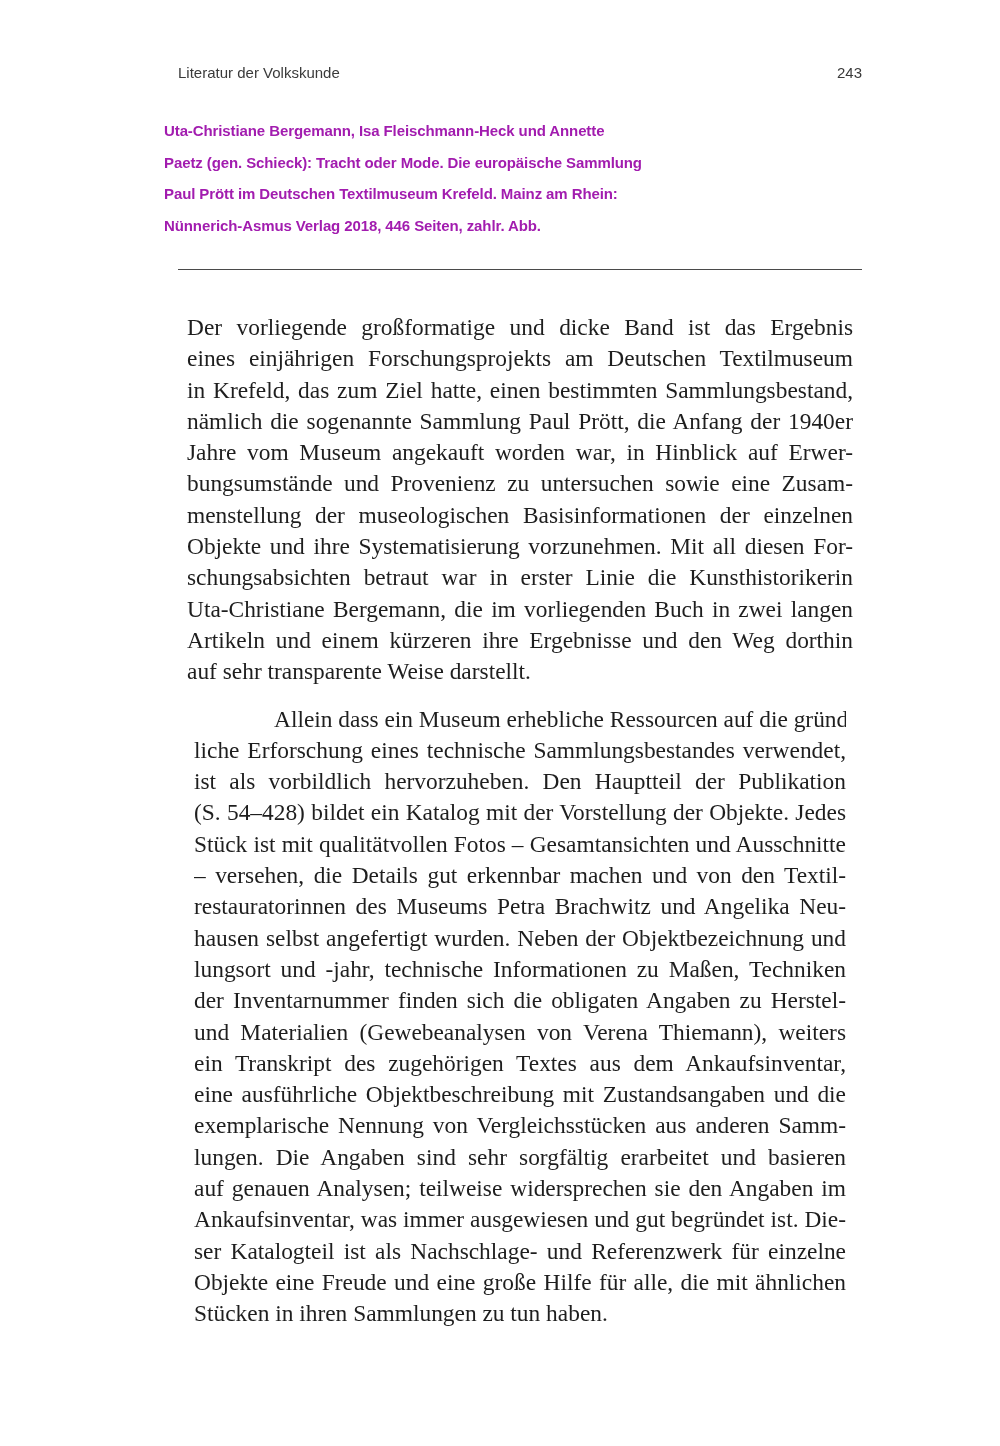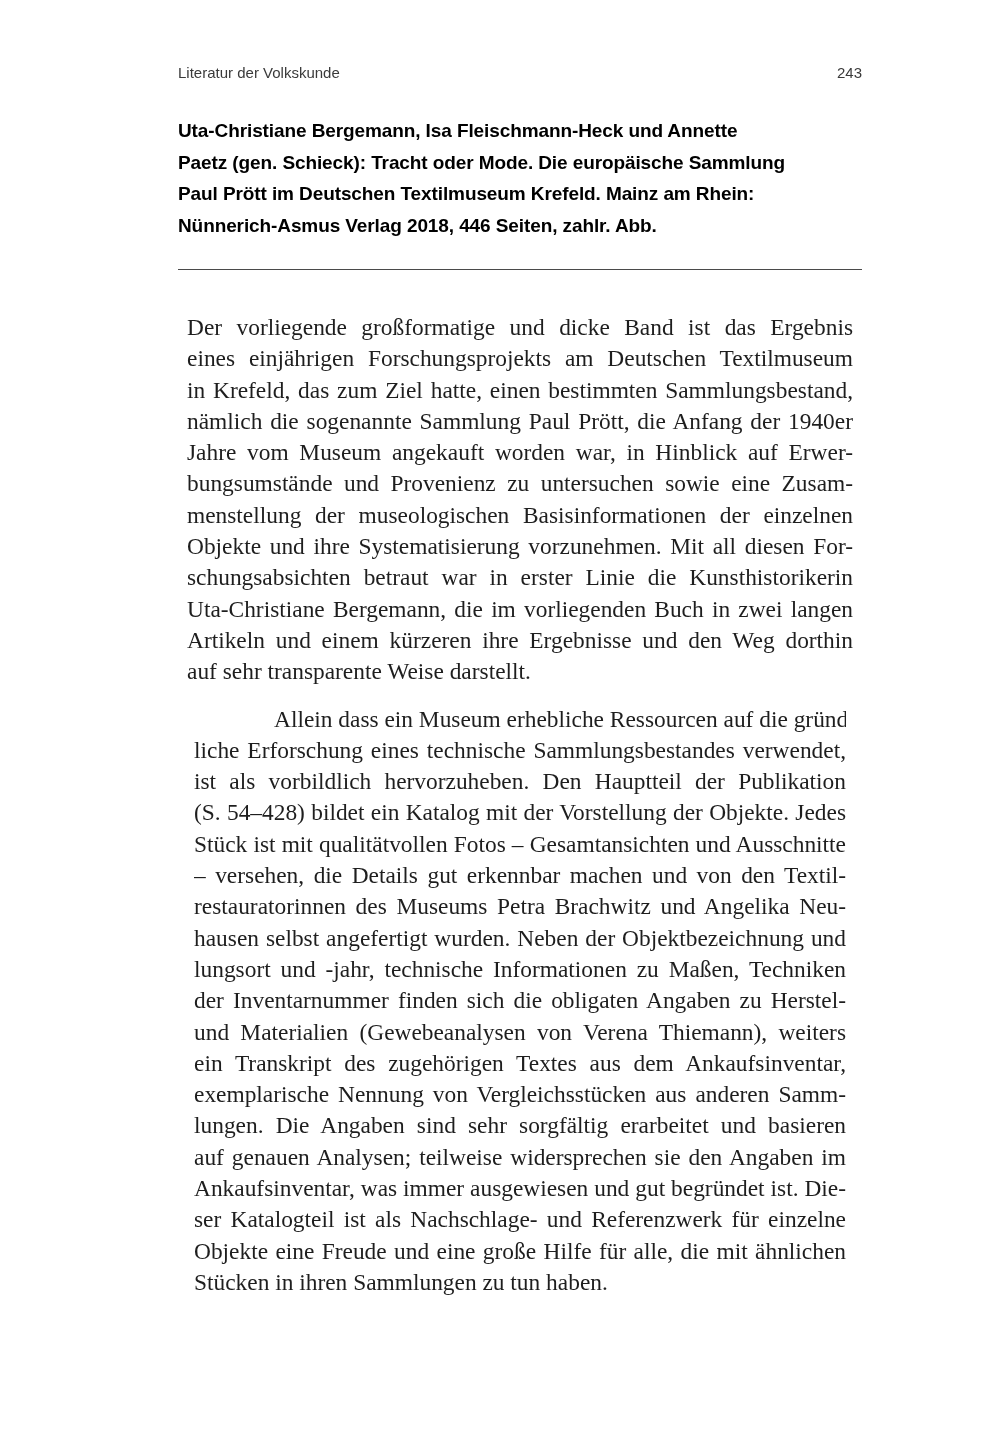--- a/index.html
+++ b/index.html
@@ -29,28 +29,28 @@
       left: 0;
       top: 0;
     }
     .running-head .page-number {
       position: absolute;
       right: 0;
       top: 0;
     }
     .bib-heading {
       position: absolute;
-      left: 178px;
+      left: 164px;
       top: 115px;
       width: 690px;
       font-family: "Liberation Sans", sans-serif;
       font-weight: bold;
-      font-size: 19px;
+      font-size: 15px;
       line-height: 31.5px;
-      color: #000000;
+      color: #a21caf;
       letter-spacing: -0.1px;
     }
     .bib-heading .bib-line {
       display: block;
       white-space: nowrap;
     }
     .rule {
       position: absolute;
       left: 178px;
       top: 269px;
@@ -124,20 +124,21 @@
     <span class="line">ist als vorbildlich hervorzuheben. Den Hauptteil der Publikation</span>
     <span class="line">(S. 54–428) bildet ein Katalog mit der Vorstellung der Objekte. Jedes</span>
     <span class="line">Stück ist mit qualitätvollen Fotos – Gesamtansichten und Ausschnitte</span>
     <span class="line">– versehen, die Details gut erkennbar machen und von den Textil-</span>
     <span class="line">restauratorinnen des Museums Petra Brachwitz und Angelika Neu-</span>
     <span class="line">hausen selbst angefertigt wurden. Neben der Objektbezeichnung und</span>
     <span class="line">lungsort und -jahr, technische Informationen zu Maßen, Techniken</span>
     <span class="line">der Inventarnummer finden sich die obligaten Angaben zu Herstel-</span>
     <span class="line">und Materialien (Gewebeanalysen von Verena Thiemann), weiters</span>
     <span class="line">ein Transkript des zugehörigen Textes aus dem Ankaufsinventar,</span>
+    <span class="line">eine ausführliche Objektbeschreibung mit Zustandsangaben und die</span>
     <span class="line">exemplarische Nennung von Vergleichsstücken aus anderen Samm-</span>
     <span class="line">lungen. Die Angaben sind sehr sorgfältig erarbeitet und basieren</span>
     <span class="line">auf genauen Analysen; teilweise widersprechen sie den Angaben im</span>
     <span class="line">Ankaufsinventar, was immer ausgewiesen und gut begründet ist. Die-</span>
     <span class="line">ser Katalogteil ist als Nachschlage- und Referenzwerk für einzelne</span>
     <span class="line">Objekte eine Freude und eine große Hilfe für alle, die mit ähnlichen</span>
     <span class="line last">Stücken in ihren Sammlungen zu tun haben.</span>
   </p>
 </article>
 

